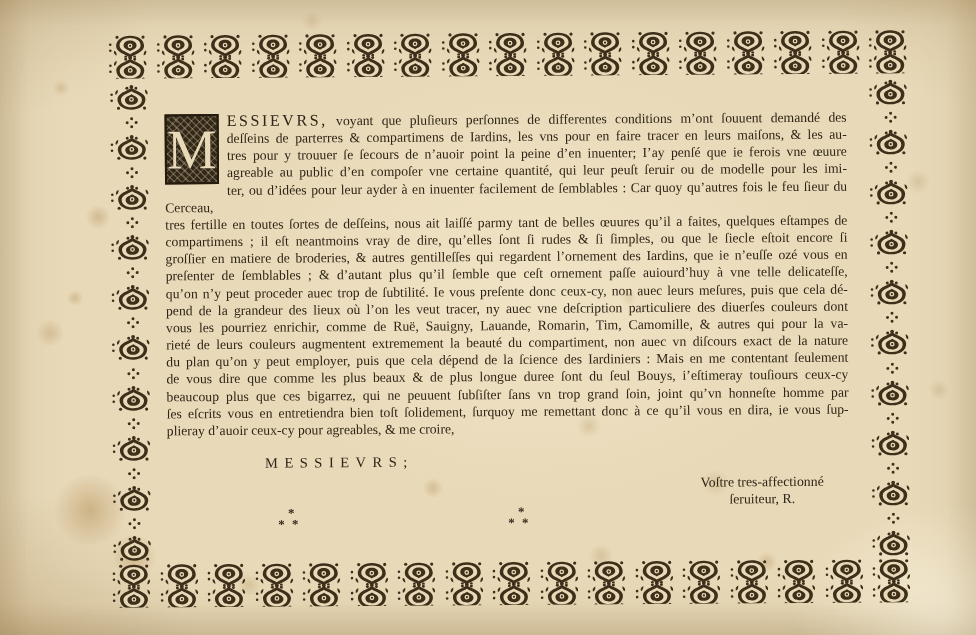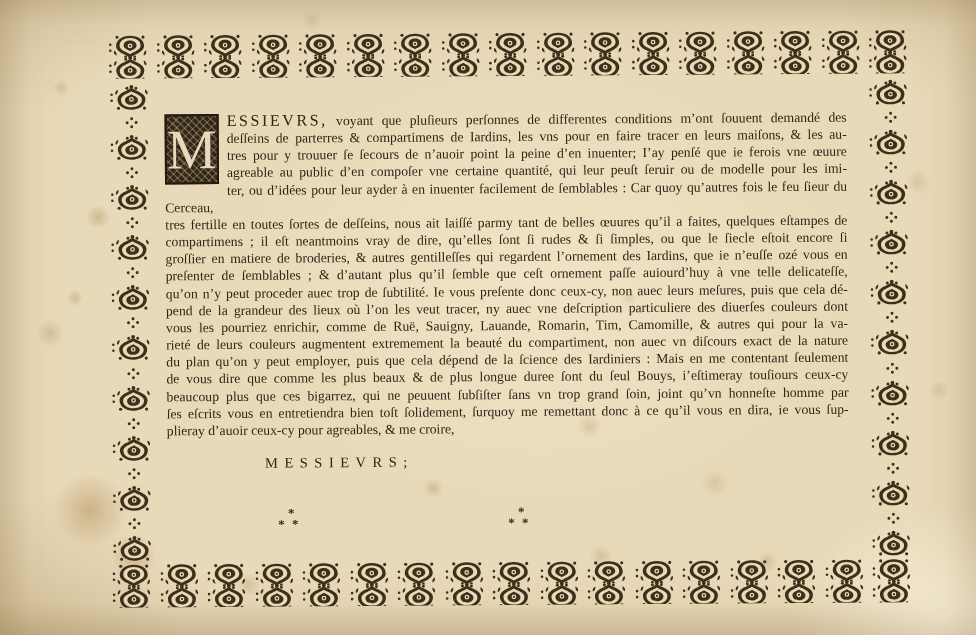--- a/index.html
+++ b/index.html
@@ -1874,20 +1874,22 @@
           <div class="tline">du plan qu’on y peut employer, puis que cela dépend de la ſcience des Iardiniers : Mais en me contentant ſeulement</div>
           <div class="tline">de vous dire que comme les plus beaux &amp; de plus longue duree ſont du ſeul Bouys, i’eſtimeray touſiours ceux-cy</div>
           <div class="tline">beaucoup plus que ces bigarrez, qui ne peuuent ſubſiſter ſans vn trop grand ſoin, joint qu’vn honneſte homme par</div>
           <div class="tline">ſes eſcrits vous en entretiendra bien toſt ſolidement, ſurquoy me remettant donc à ce qu’il vous en dira, ie vous ſup-</div>
           <div class="tline last">plieray d’auoir ceux-cy pour agreables, &amp; me croire,</div>
         </div>
 
       <div class="salutation">MESSIEVRS;</div>
 
       <div class="signature">
+        <div>Voſtre tres-affectionné</div>
+        <div>ſeruiteur,  R.</div>
       </div>
 
       <div class="asterism ast-1">
         <div class="a-top">*</div>
         <div>* *</div>
       </div>
       <div class="asterism ast-2">
         <div class="a-top">*</div>
         <div>* *</div>
       </div>

